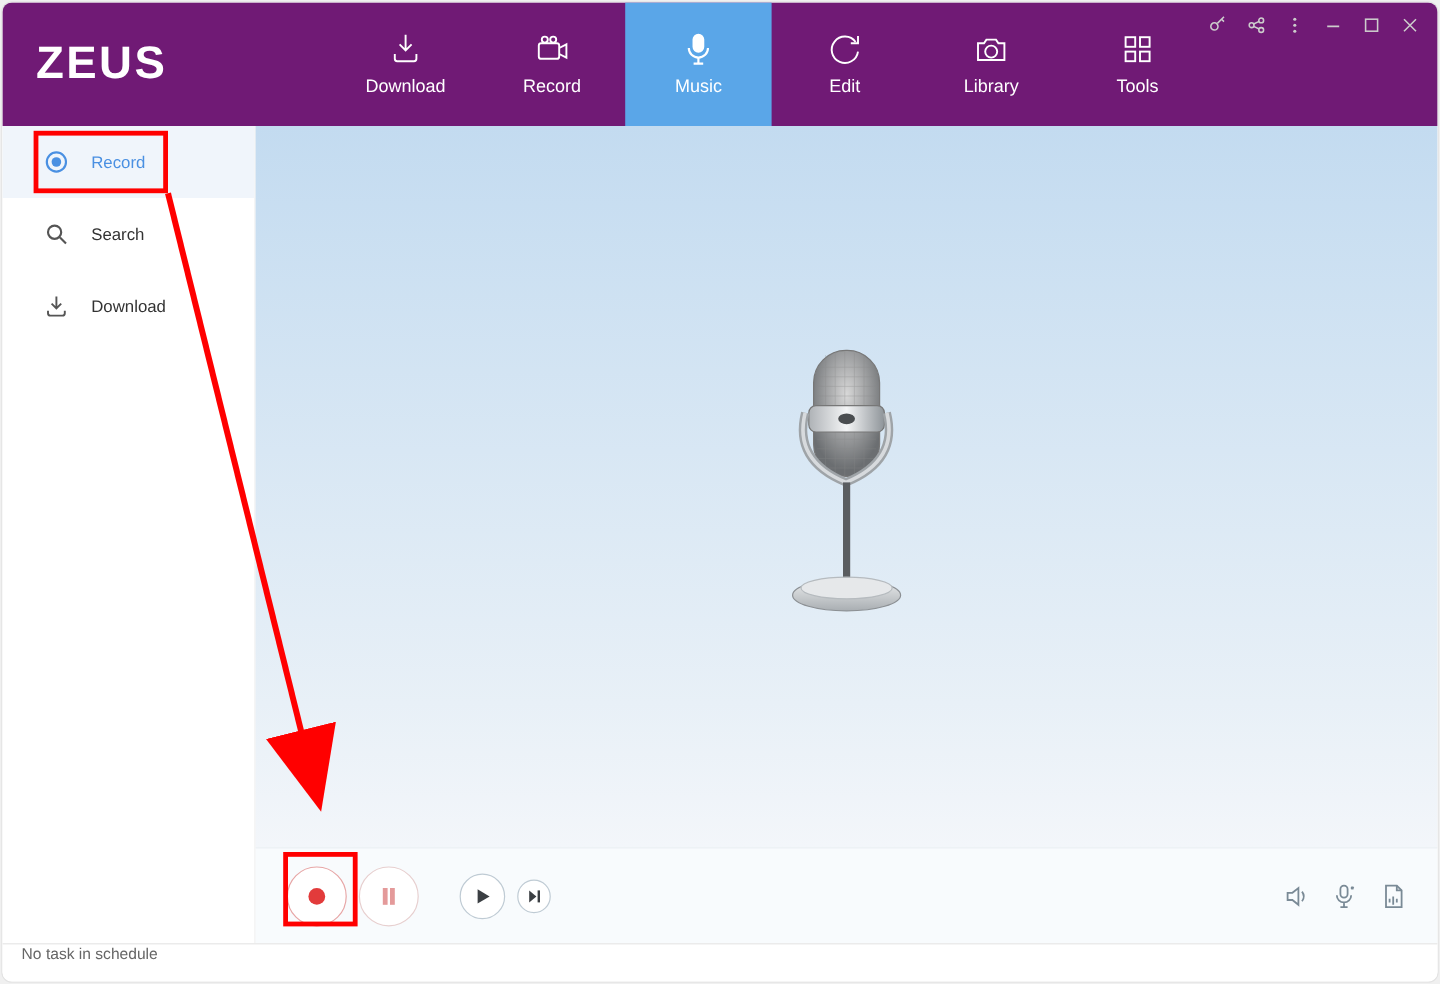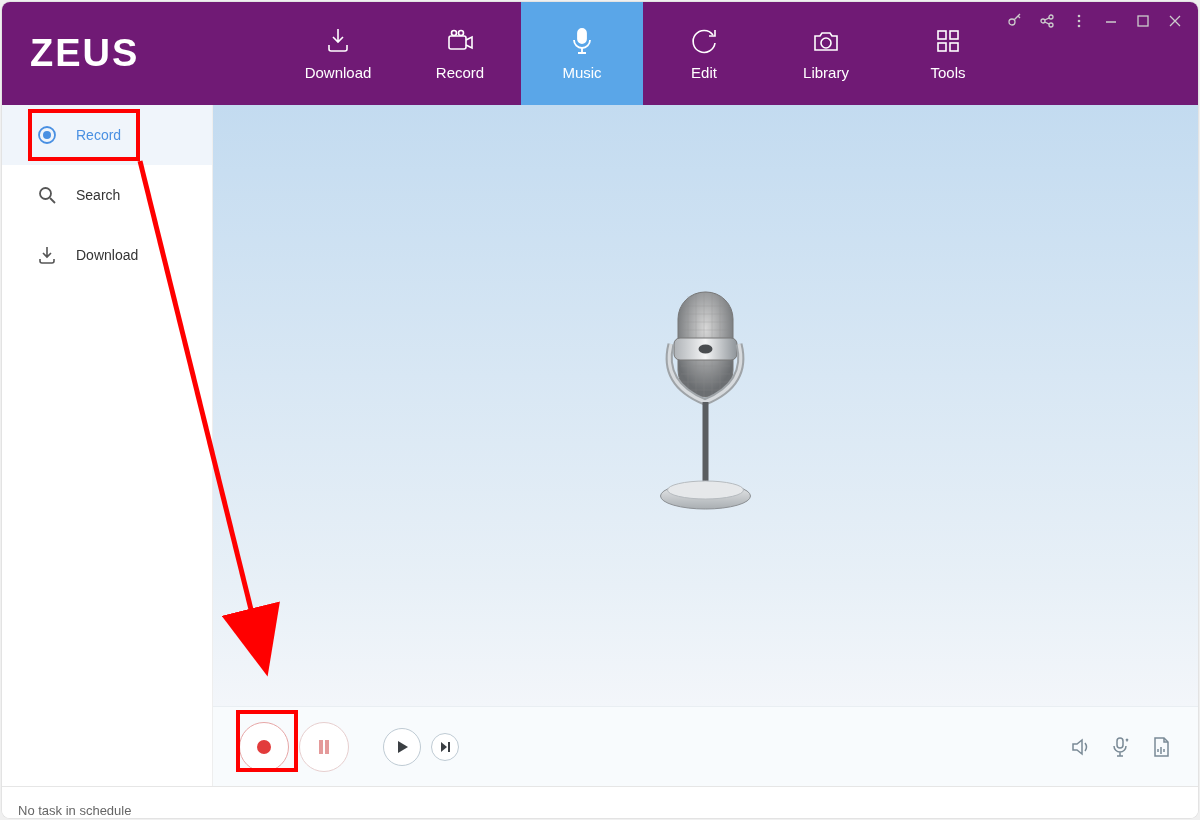--- a/index.html
+++ b/index.html
@@ -116,21 +116,21 @@
     cursor:pointer;
   }
   .ctrl-big { width: 50px; height: 50px; }
   .ctrl-med { width: 38px; height: 38px; }
   .ctrl-sm { width: 28px; height: 28px; }
   .playbar-right { margin-left:auto; display:flex; gap:18px; color:#7a8a96;}
   .statusbar {
     height: 32px;
     border-top: 1px solid #e6e6e6;
     display: flex;
-    align-items: flex-end;
+    align-items: flex-start;
     padding: 0 16px;
     font-size: 13px;
     color: #666;
     background: #fff;
   }
   
   .red-box {
     position: absolute;
     border: 4px solid #ff0000;
     pointer-events: none;

